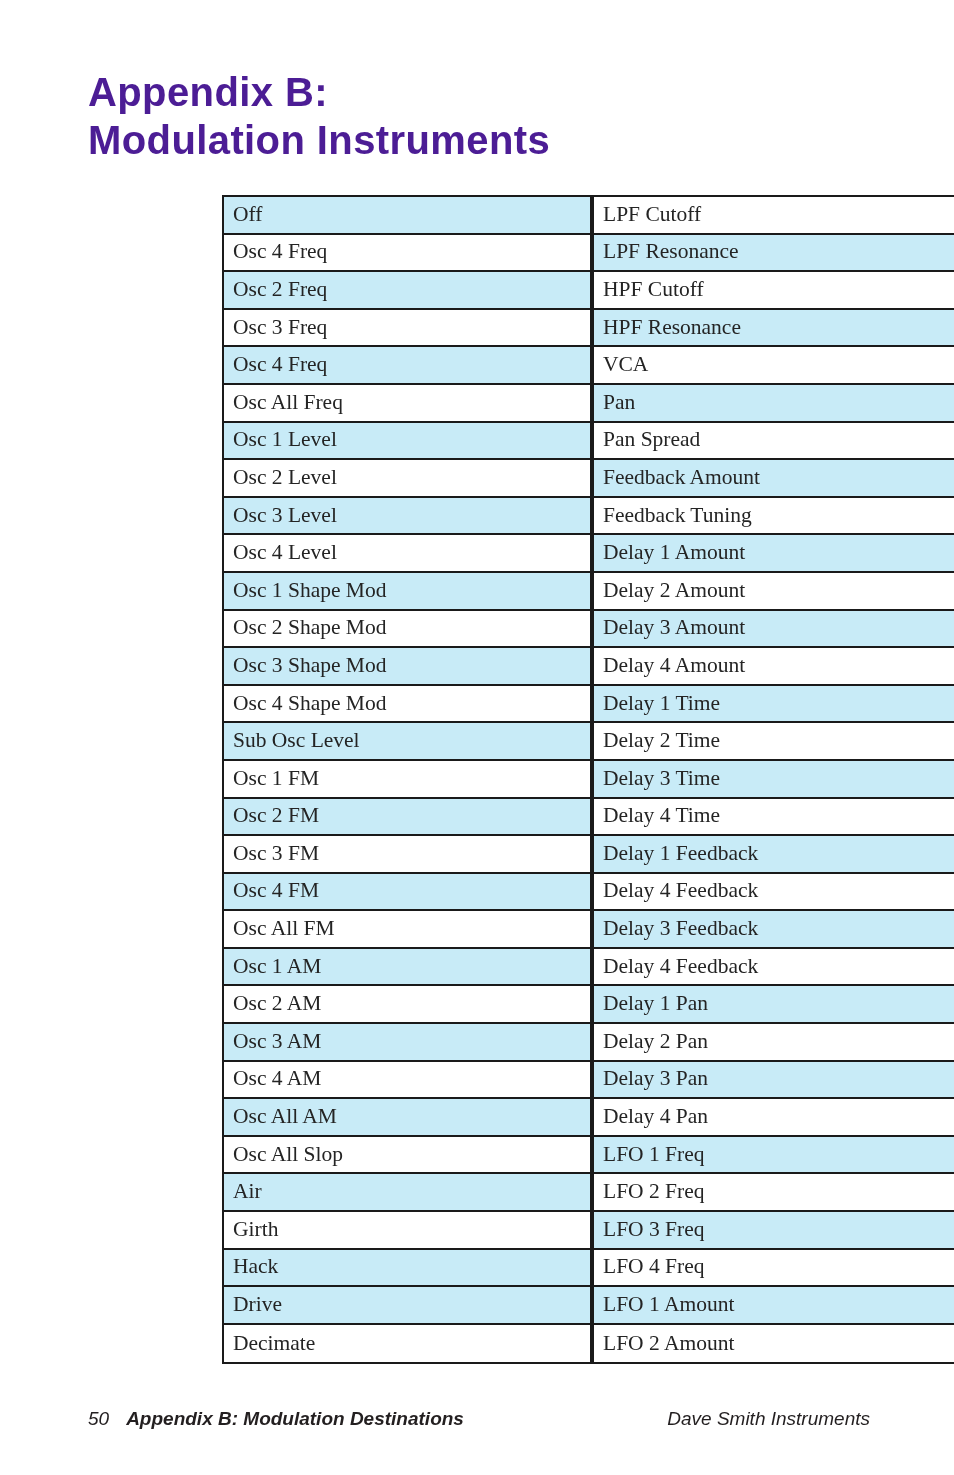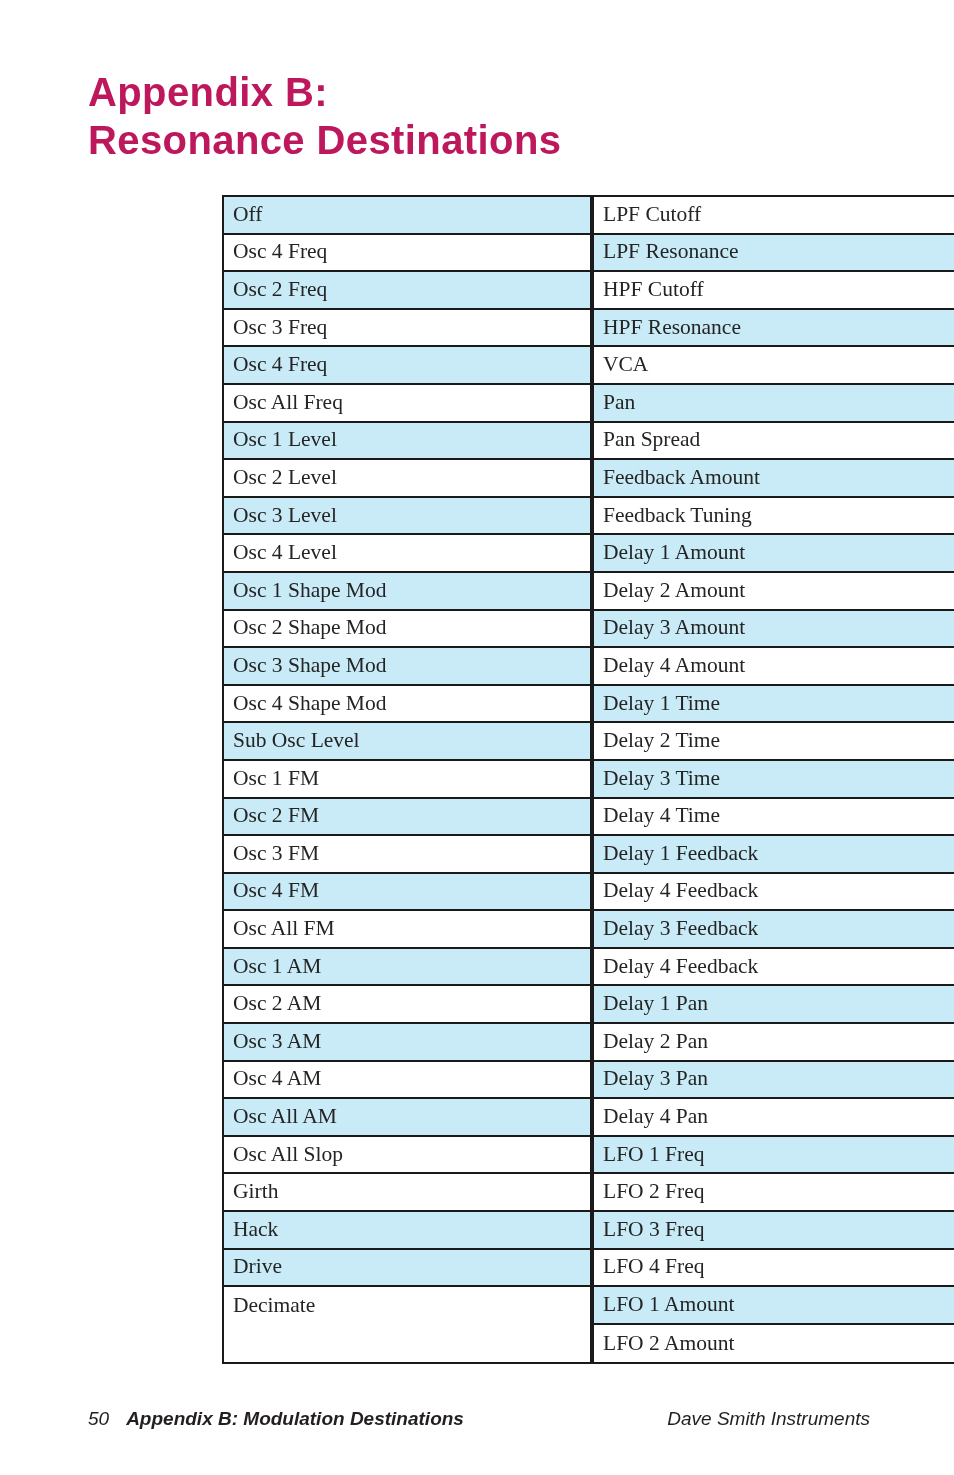--- a/index.html
+++ b/index.html
@@ -31,21 +31,21 @@
     left: 88px;
     top: 68px;
     width: 800px;
   }
   .title-line {
     font-family: "Liberation Sans", "DejaVu Sans", sans-serif;
     font-weight: bold;
     font-size: 40px;
     line-height: 48px;
     letter-spacing: 0.4px;
-    color: #be185d;
+    color: #4c1d95;
     white-space: nowrap;
   }
 
   
   .tables {
     position: absolute;
     left: 88px;
     top: 195px;
     width: 874px;
     display: flex;
@@ -117,21 +117,21 @@
     font-weight: bold;
   }
 </style>
 </head>
 <body>
 
 <div class="page">
 
   <div class="title-block">
     <div class="title-line">Appendix B:</div>
-    <div class="title-line">Resonance Destinations</div>
+    <div class="title-line">Modulation Instruments</div>
   </div>
 
   <div class="tables">
     <div class="mod-table" id="left-table">
         <div class="mod-row shaded">
           <span class="mod-label">Off</span>
         </div>
         <div class="mod-row plain">
           <span class="mod-label">Osc 4 Freq</span>
         </div>
@@ -199,20 +199,23 @@
           <span class="mod-label">Osc 3 AM</span>
         </div>
         <div class="mod-row plain">
           <span class="mod-label">Osc 4 AM</span>
         </div>
         <div class="mod-row shaded">
           <span class="mod-label">Osc All AM</span>
         </div>
         <div class="mod-row plain">
           <span class="mod-label">Osc All Slop</span>
+        </div>
+        <div class="mod-row shaded">
+          <span class="mod-label">Air</span>
         </div>
         <div class="mod-row plain">
           <span class="mod-label">Girth</span>
         </div>
         <div class="mod-row shaded">
           <span class="mod-label">Hack</span>
         </div>
         <div class="mod-row shaded">
           <span class="mod-label">Drive</span>
         </div>

